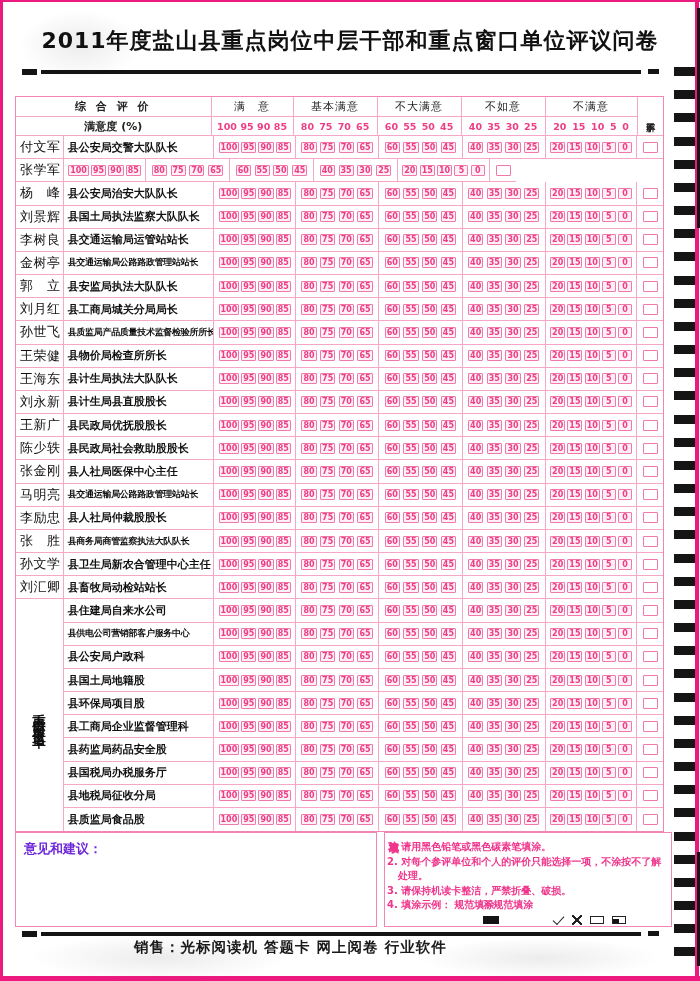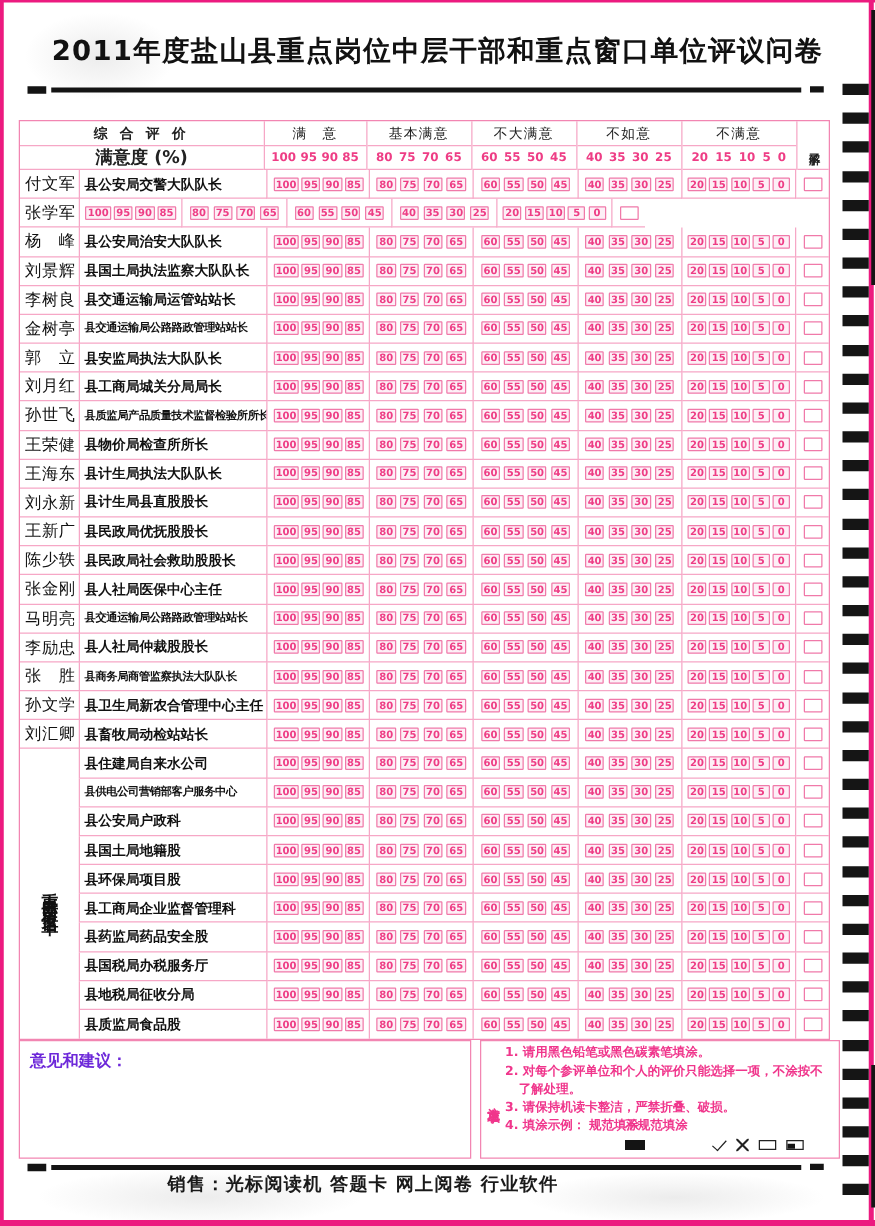--- a/index.html
+++ b/index.html
@@ -28,21 +28,21 @@
   
   .tmark{position:absolute;left:674px;width:21px;height:9px;background:#151515;}
   
   .tbl{position:absolute;left:15px;top:96px;width:649px;height:736px;
        border:1px solid #f286b2;box-sizing:border-box;background:#fff;}
   .thead{display:flex;height:39px;}
   .th-left{width:200px;box-sizing:border-box;border-right:1px solid #f6a7c6;display:flex;flex-direction:column;}
   .th-eval{height:20px;box-sizing:border-box;border-bottom:1px solid #f6a7c6;display:flex;align-items:center;justify-content:center;
            font-size:11px;font-weight:bold;letter-spacing:3px;color:#222;}
   .th-deg{height:19px;box-sizing:border-box;border-bottom:1px solid #f6a7c6;display:flex;align-items:center;justify-content:center;
-          font-size:14px;font-weight:bold;color:#222;}
+          font-size:11px;font-weight:bold;color:#222;}
   .th-groups{display:flex;}
   .th-col{box-sizing:border-box;border-right:1px solid #f6a7c6;display:flex;flex-direction:column;}
   .th-glabel{height:20px;box-sizing:border-box;border-bottom:1px solid #f6a7c6;display:flex;align-items:center;justify-content:center;
              font-size:11px;font-weight:normal;letter-spacing:1px;color:#222;}
   .th-gnums{height:19px;box-sizing:border-box;border-bottom:1px solid #f6a7c6;display:flex;align-items:center;justify-content:space-evenly;padding:0 2px;}
   .scale-num{font-size:9.5px;font-weight:bold;color:#ee3d85;}
   .th-unk{width:26px;height:39px;box-sizing:border-box;border-bottom:1px solid #f6a7c6;
           display:flex;align-items:center;justify-content:center;}
   .vtext{writing-mode:vertical-lr;text-orientation:upright;}
   .th-unk .vtext{font-size:9px;font-weight:bold;color:#222;letter-spacing:0;line-height:1;}
@@ -63,21 +63,21 @@
        color:#ee3d85;font-size:8px;font-weight:bold;text-align:center;}
   .bub.empty{width:15px;background:#fff;}
   .wlabel{position:absolute;left:0;top:463.3px;width:47px;height:231.7px;
           display:flex;align-items:center;justify-content:center;}
   .wlabel .vtext{font-size:13.5px;font-weight:bold;letter-spacing:3px;color:#111;}
   
   .sugg{position:absolute;left:15px;top:832px;width:362px;height:95px;
         border:1px solid #f286b2;box-sizing:border-box;padding:5px 8px;}
   .sugg-label{font-size:13px;font-weight:bold;color:#6d28d9;}
   .notes{position:absolute;left:384px;top:832px;width:288px;height:95px;
-         border:1px solid #f286b2;box-sizing:border-box;display:flex;}
+         border:1px solid #f286b2;box-sizing:border-box;display:flex;flex-direction:column;}
   .notes-side{width:17px;display:flex;align-items:center;justify-content:center;}
   .notes-side .vtext{font-size:10px;font-weight:bold;color:#f0368c;letter-spacing:1px;line-height:1;}
   .notes-list{flex:1;padding:3px 4px 2px 2px;color:#f0368c;font-size:10px;font-weight:600;line-height:1.45;}
   .note-item{text-indent:-1.1em;padding-left:1.1em;}
   .note4{display:flex;align-items:flex-end;}
   .note4 .good{margin-left:14px;} .note4 .bad{}
   .ex-row{position:relative;height:13px;margin-top:1px;}
   .ex-fill{position:absolute;left:96px;top:2px;width:16px;height:8px;background:#141414;}
   .ex-marks{position:absolute;left:166px;top:0;display:flex;align-items:center;gap:8px;height:13px;}
   .mk-check{width:10px;height:5px;border-left:1.6px solid #222;border-bottom:1.6px solid #222;

